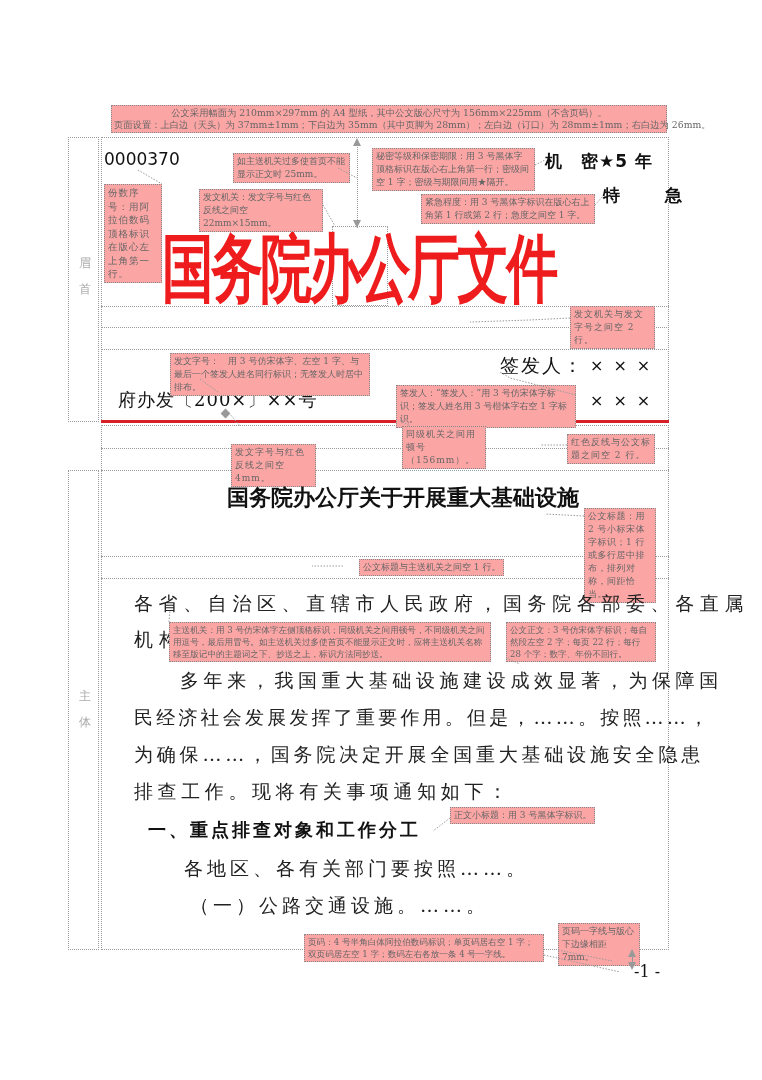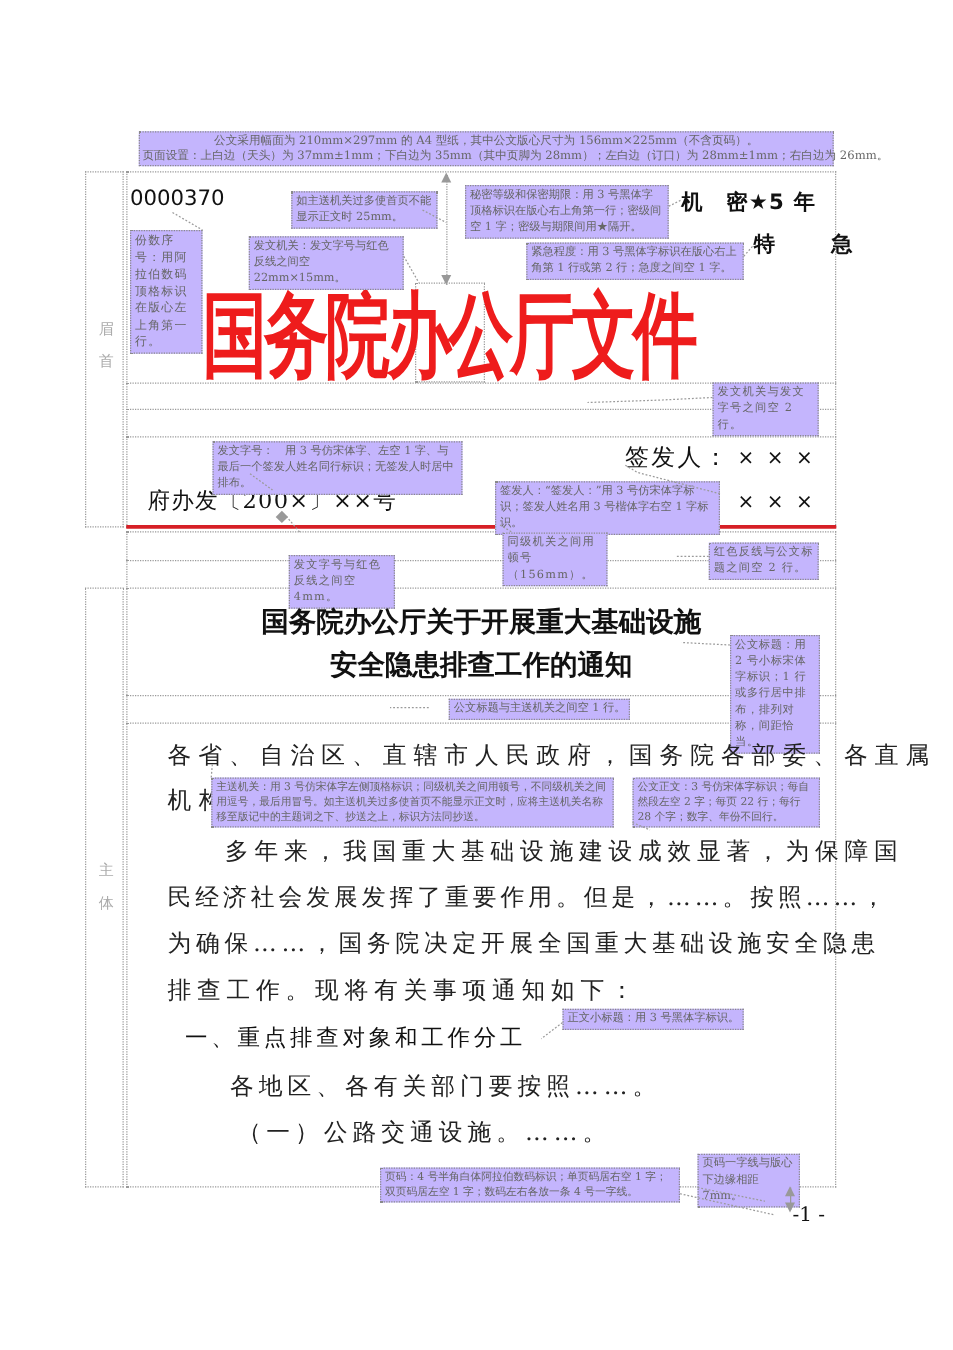--- a/index.html
+++ b/index.html
@@ -9,21 +9,21 @@
   .abs { position: absolute; }
   .dot { border: 1px dotted #9a9a9a; }
   .note {
     position: absolute;
     border: 1px dotted #8a8a8a;
     font-family: "DejaVu Serif", serif;
     font-size: 9px;
     line-height: 13px;
     color: #666;
     padding: 1px 3px;
-    background: #c4b5fd;
+    background: #fca5a5;
     white-space: nowrap;
   }
   .note.wrap { white-space: normal; }
   .hline { position: absolute; height: 0; border-top: 1px dotted #9a9a9a; }
   .vline { position: absolute; width: 0; border-left: 1px dotted #9a9a9a; }
 
   .side-label {
     position: absolute;
     font-size: 12px;
     color: #aaa;
@@ -65,21 +65,21 @@
   .body-text {
     font-family: "DejaVu Serif", serif;
     font-size: 19px;
     letter-spacing: 4.6px;
     color: #222;
     white-space: nowrap;
     margin-left: 32px;
   }
   .subhead {
     font-family: "DejaVu Sans", sans-serif;
-    font-weight: normal;
+    font-weight: bold;
     font-size: 18px;
     letter-spacing: 3px;
     color: #111;
   }
   .pagenum { font-family: "DejaVu Serif", serif; font-size: 16px; }
 
   .arrow-up { width:0; height:0; border-left:4px solid transparent; border-right:4px solid transparent; border-bottom:8px solid #999; position:absolute; }
   .arrow-down { width:0; height:0; border-left:4px solid transparent; border-right:4px solid transparent; border-top:8px solid #999; position:absolute; }
   .diamond { width:7px; height:7px; background:#999; transform:rotate(45deg); position:absolute; }
   svg.leader { position: absolute; left: 0; top: 0; width: 762px; height: 1080px; pointer-events: none; }
@@ -141,23 +141,22 @@
 <div class="note wrap" style="left:199px; top:189px; width:124px;">发文机关：发文字号与红色反线之间空 22mm×15mm。</div>
 <div class="note wrap" style="left:372px; top:148px; width:163px;">秘密等级和保密期限：用 3 号黑体字顶格标识在版心右上角第一行；密级间空 1 字；密级与期限间用★隔开。</div>
 <div class="note wrap" style="left:421px; top:194px; width:174px;">紧急程度：用 3 号黑体字标识在版心右上角第 1 行或第 2 行；急度之间空 1 字。</div>
 <div class="note wrap" style="left:570px; top:306px; width:85px; letter-spacing:1px;">发文机关与发文字号之间空 2 行。</div>
 <div class="note wrap" style="left:170px; top:353px; width:200px;">发文字号：　用 3 号仿宋体字、左空 1 字、与最后一个签发人姓名同行标识；无签发人时居中排布。</div>
 <div class="note wrap" style="left:396px; top:385px; width:180px;">签发人：“签发人：”用 3 号仿宋体字标识；签发人姓名用 3 号楷体字右空 1 字标识。</div>
 <div class="note wrap" style="left:231px; top:444px; width:85px; letter-spacing:1px;">发文字号与红色反线之间空 4mm。</div>
 <div class="note wrap" style="left:402px; top:426px; width:84px; letter-spacing:1px;">同级机关之间用顿号（156mm）。</div>
 <div class="note wrap" style="left:567px; top:434px; width:88px; letter-spacing:1px;">红色反线与公文标题之间空 2 行。</div>
 
-<div class="abs title" style="left:101px; top:481px; width:568px;font-family:Liberation Serif, serif;">
+<div class="abs title" style="left:119px; top:481px; width:568px;font-family:Liberation Serif, serif;">
   <div style="line-height:34px;">国务院办公厅关于开展重大基础设施</div>
-  <div style="line-height:34px;">安全隐患排查工作的通知</div>
 </div>
 
 <div class="note wrap" style="left:584px; top:508px; width:72px; letter-spacing:0.5px;">公文标题：用 2 号小标宋体字标识；1 行或多行居中排布，排列对称，间距恰当。</div>
 <div class="note" style="left:343px; top:559px;margin-left:16px;">公文标题与主送机关之间空 1 行。</div>
 
 <div class="abs body-text" style="left:102px; top:591px; letter-spacing:5.6px;">各省、自治区、直辖市人民政府，国务院各部委、各直属</div>
 <div class="abs body-text" style="left:102px; top:627px; letter-spacing:6px;">机构：</div>
 
 <div class="note wrap" style="left:169px; top:622px; width:322px; font-size:8.6px; line-height:12px;">主送机关：用 3 号仿宋体字左侧顶格标识；同级机关之间用顿号，不同级机关之间用逗号，最后用冒号。如主送机关过多使首页不能显示正文时，应将主送机关名称移至版记中的主题词之下、抄送之上，标识方法同抄送。</div>
 <div class="note wrap" style="left:506px; top:622px; width:150px; font-size:8.6px; line-height:12px;">公文正文：3 号仿宋体字标识；每自然段左空 2 字；每页 22 行；每行 28 个字；数字、年份不回行。</div>

